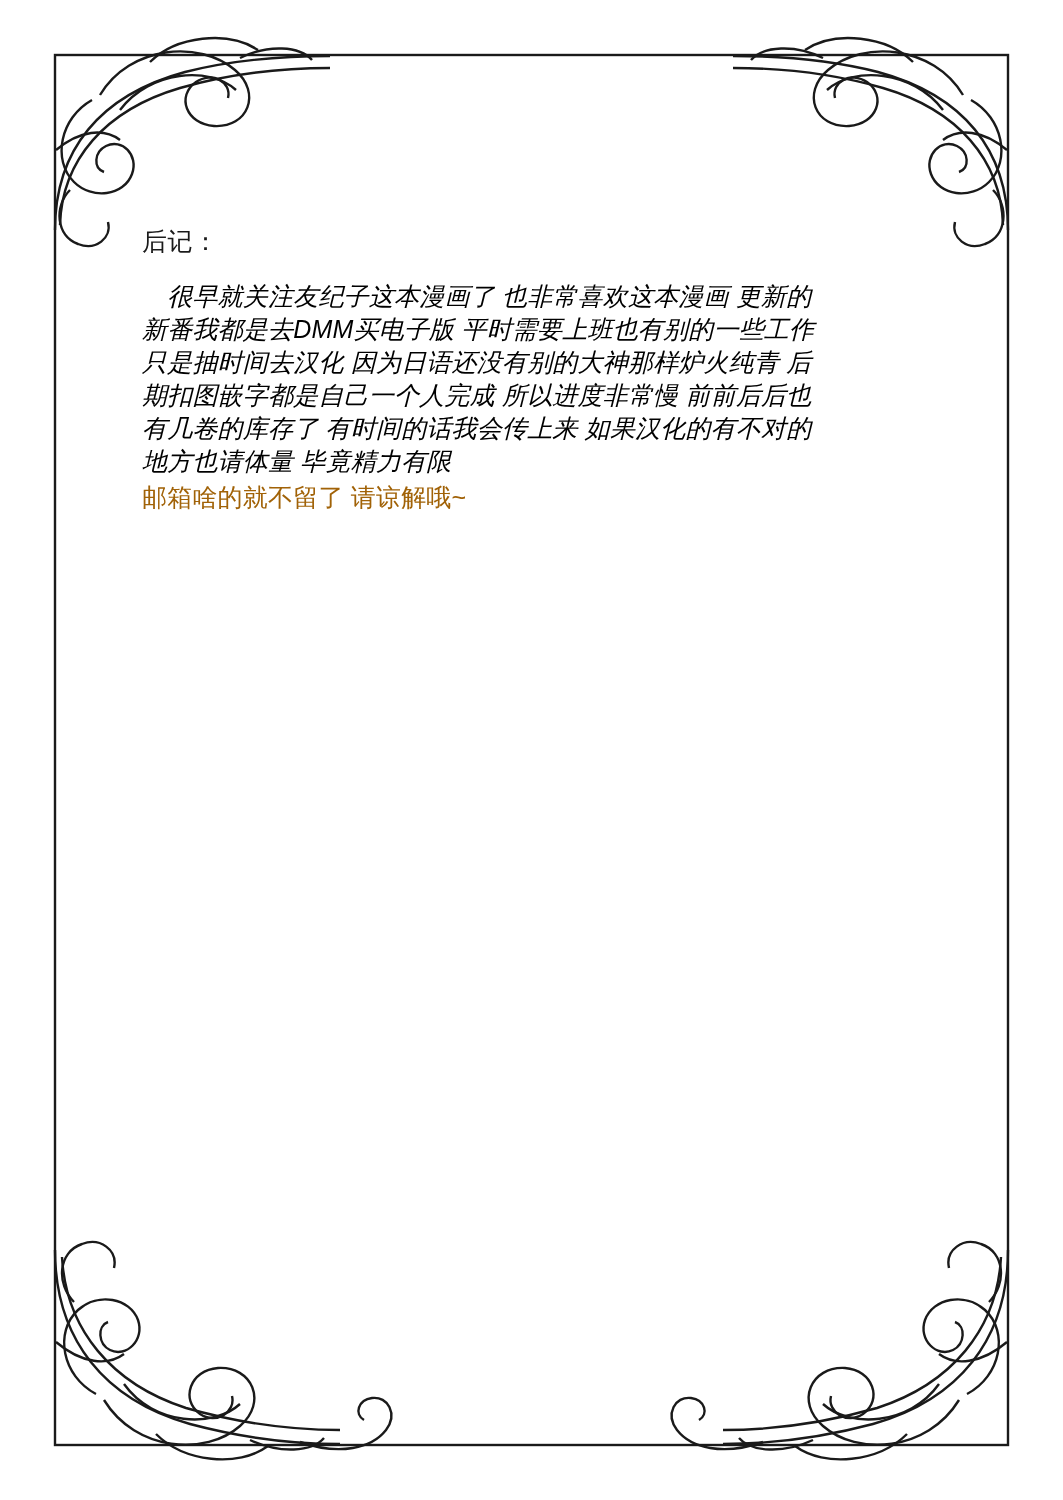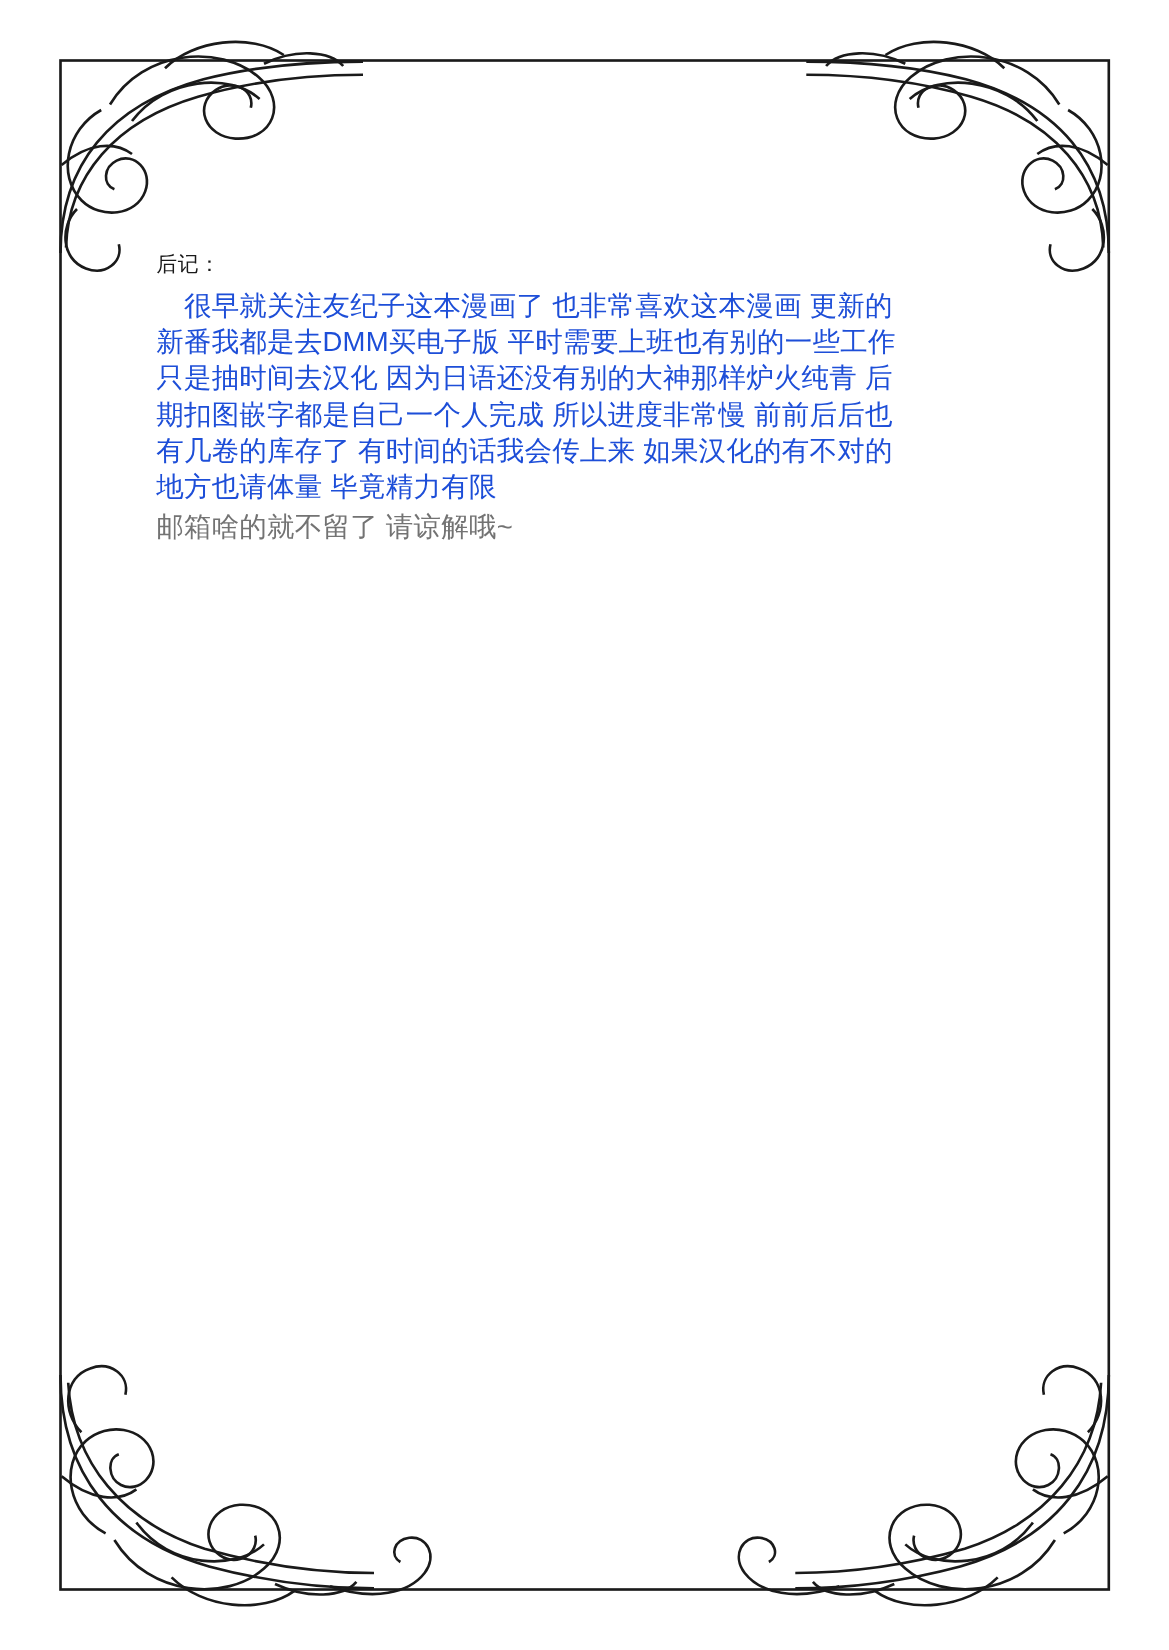--- a/index.html
+++ b/index.html
@@ -23,38 +23,39 @@
     height: 1500px;
     pointer-events: none;
   }
   .content {
     position: absolute;
     left: 142px;
     top: 222px;
     width: 770px;
   }
   .afterword-title {
-    font-size: 19px;
+    font-size: 25px;
     line-height: 38px;
     color: #1a1a1a;
     letter-spacing: 0.5px;
     white-space: pre;
   }
   .afterword-body {
     font-size: 25px;
     line-height: 33px;
-    color: #1d4ed8;
+    color: #000000;
     letter-spacing: 0.2px;
     white-space: pre-wrap;
-    margin-top: 2px;
+    margin-top: 20px;
+    font-style: italic;
   }
   .afterword-tail {
     font-size: 25px;
     line-height: 33px;
-    color: #737373;
+    color: #a16207;
     letter-spacing: 0.2px;
     white-space: pre-wrap;
     margin-top: 3px;
   }
   .disclaimer {
     position: absolute;
     left: 142px;
     top: 1112px;
     width: 790px;
     font-size: 24px;

